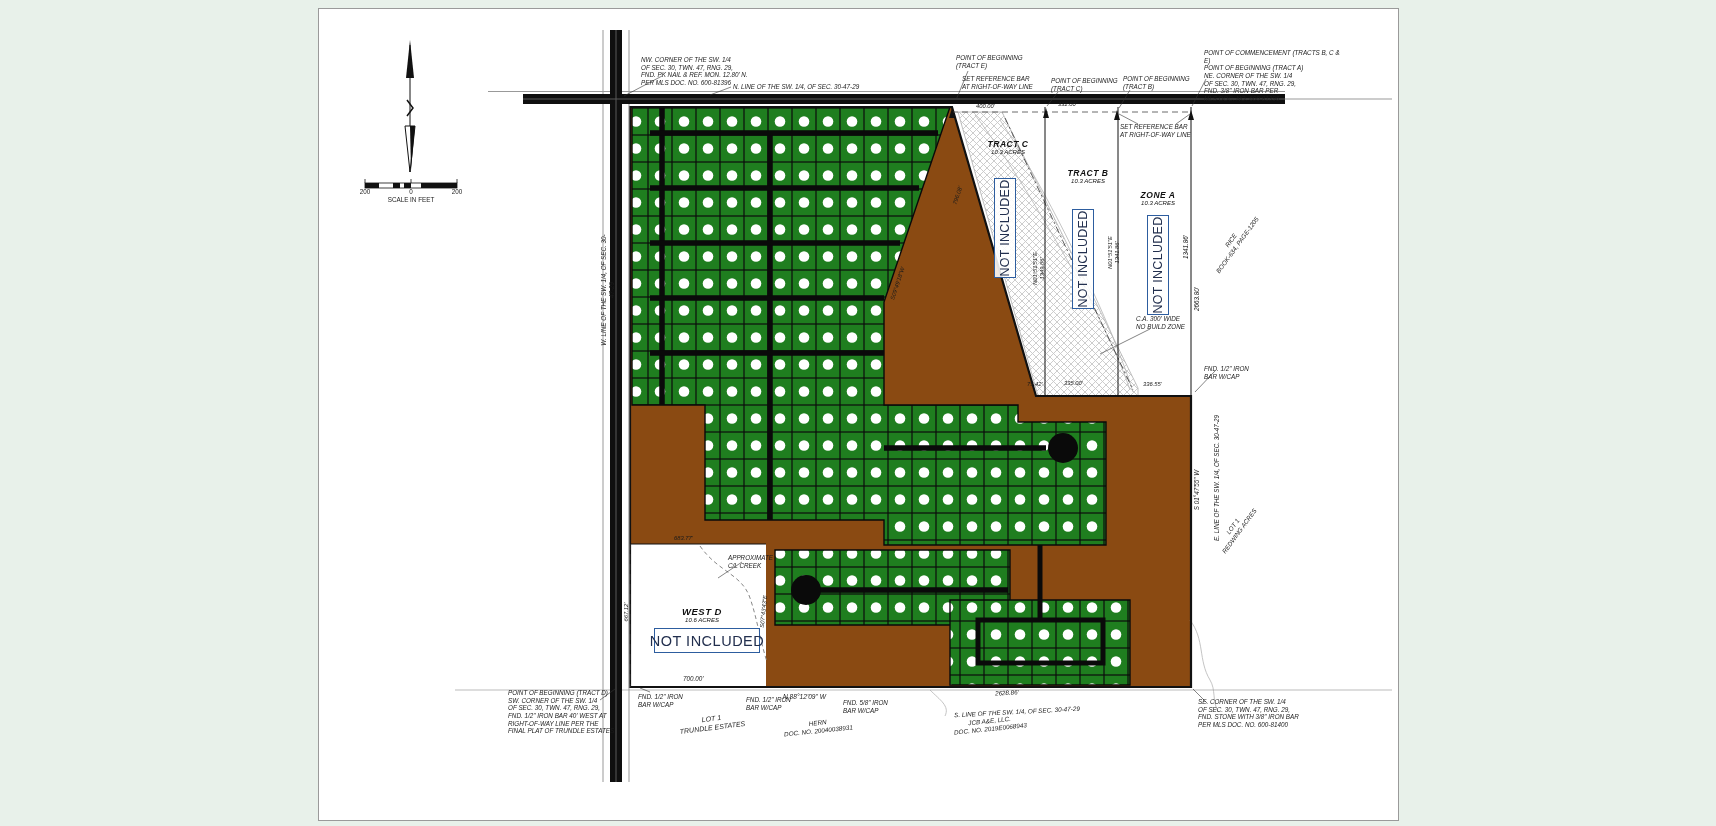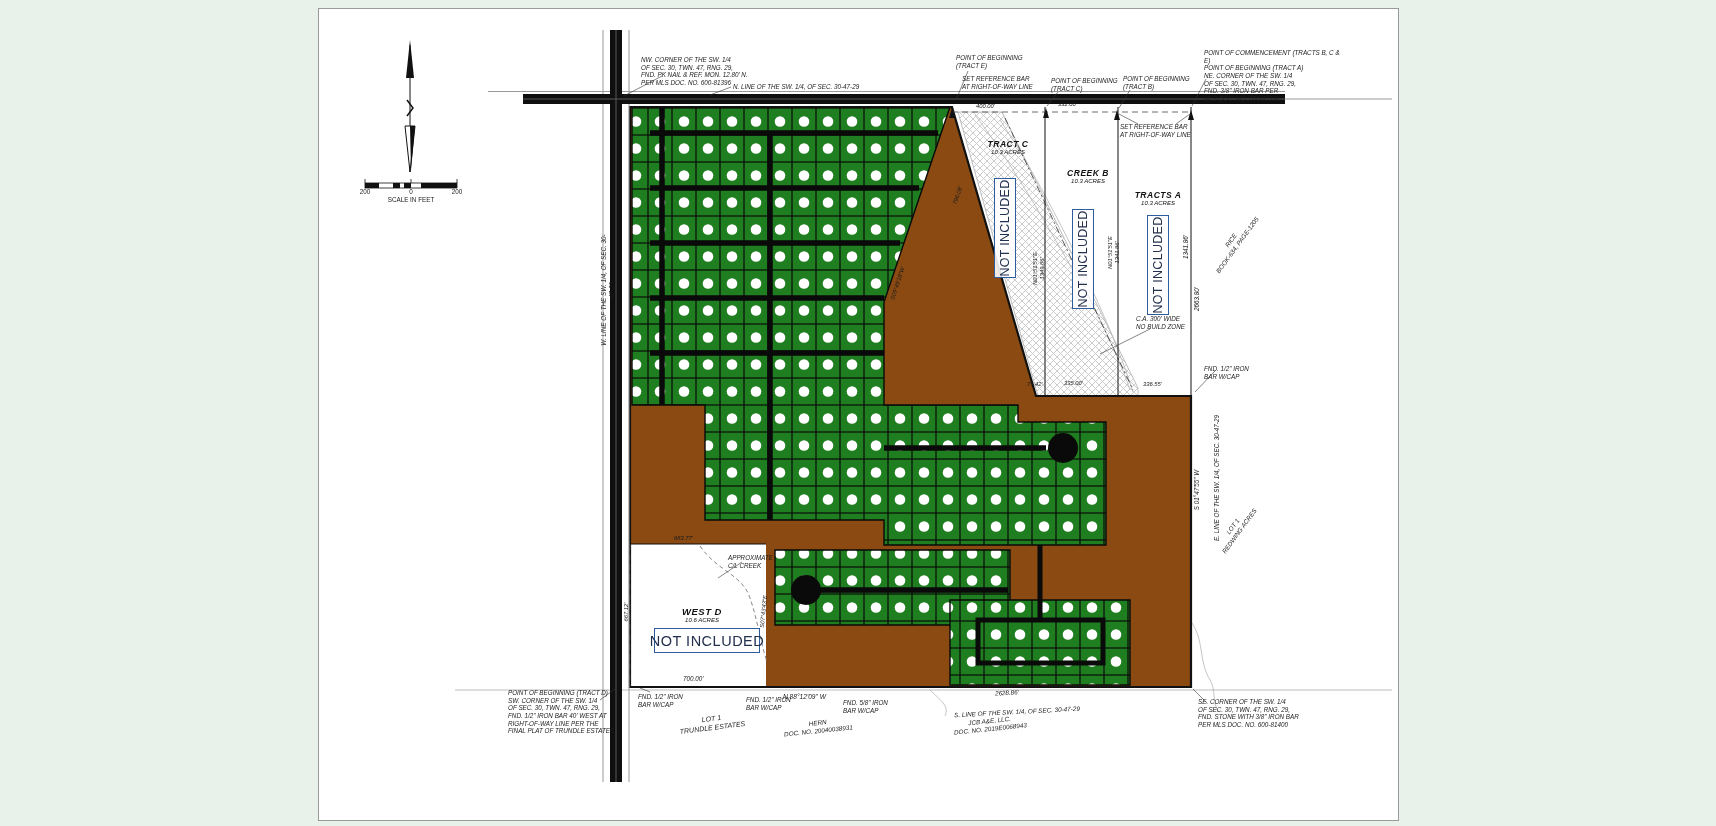--- a/index.html
+++ b/index.html
@@ -185,25 +185,25 @@
 <div class="lb v c fs58" style="left:1007px;top:261px;width:64px;height:15px;">N01°51'51"E
 1349.86'</div>
 <div class="lb c fs58" style="left:936px;top:192px;width:44px;transform:rotate(-72deg);">796.08'</div>
 <div class="lb c fs58" style="left:870px;top:280px;width:56px;transform:rotate(-72deg);">S09°49'18"W</div>
 
 <div class="tract" style="left:976px;top:139px;width:64px;">
   <span class="tname">TRACT C</span>
   <span class="tacres">10.3 ACRES</span>
 </div>
 <div class="tract" style="left:1056px;top:168px;width:64px;">
-  <span class="tname">CREEK B</span>
+  <span class="tname">TRACT B</span>
   <span class="tacres">10.3 ACRES</span>
 </div>
 <div class="tract" style="left:1126px;top:190px;width:64px;">
-  <span class="tname">TRACTS A</span>
+  <span class="tname">ZONE A</span>
   <span class="tacres">10.3 ACRES</span>
 </div>
 <div class="tract" style="left:660px;top:606px;width:84px;">
   <span class="tname big">WEST D</span>
   <span class="tacres">10.6 ACRES</span>
 </div>
 
 <div class="ni niv" style="left:994px;top:178px;width:20px;height:98px;">
       <span>NOT INCLUDED</span>
     </div>

